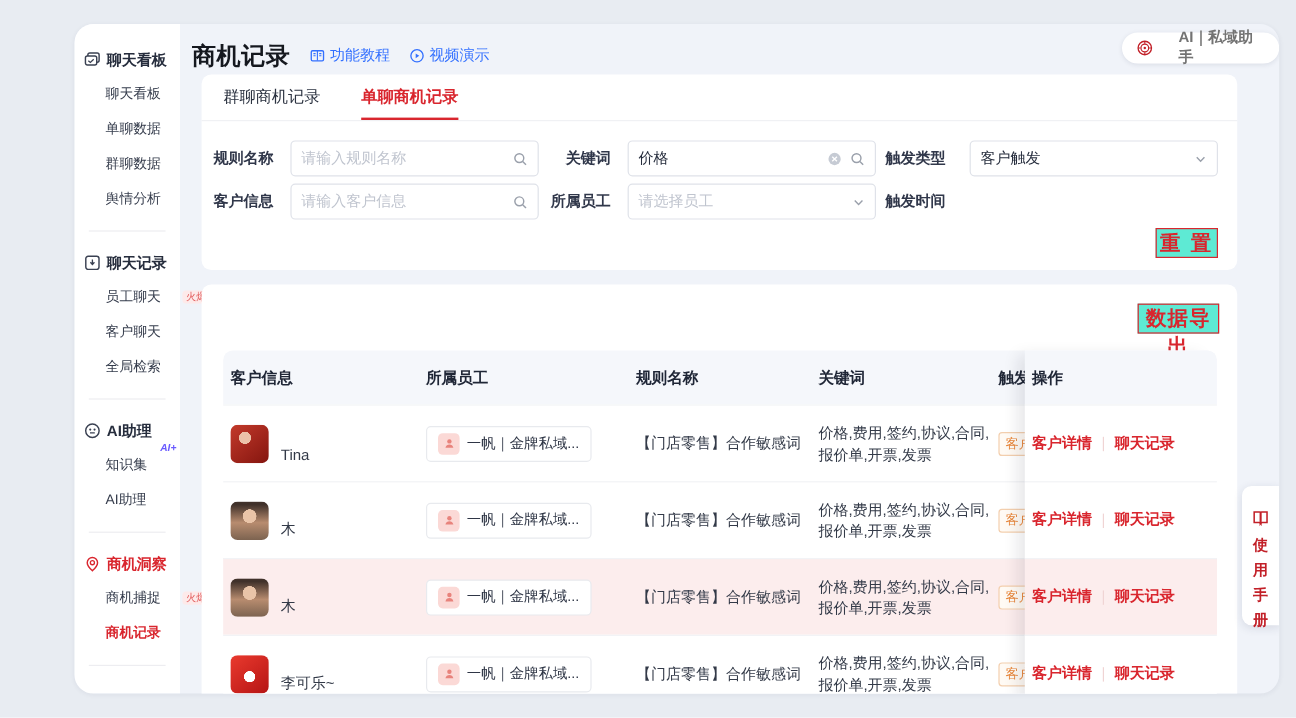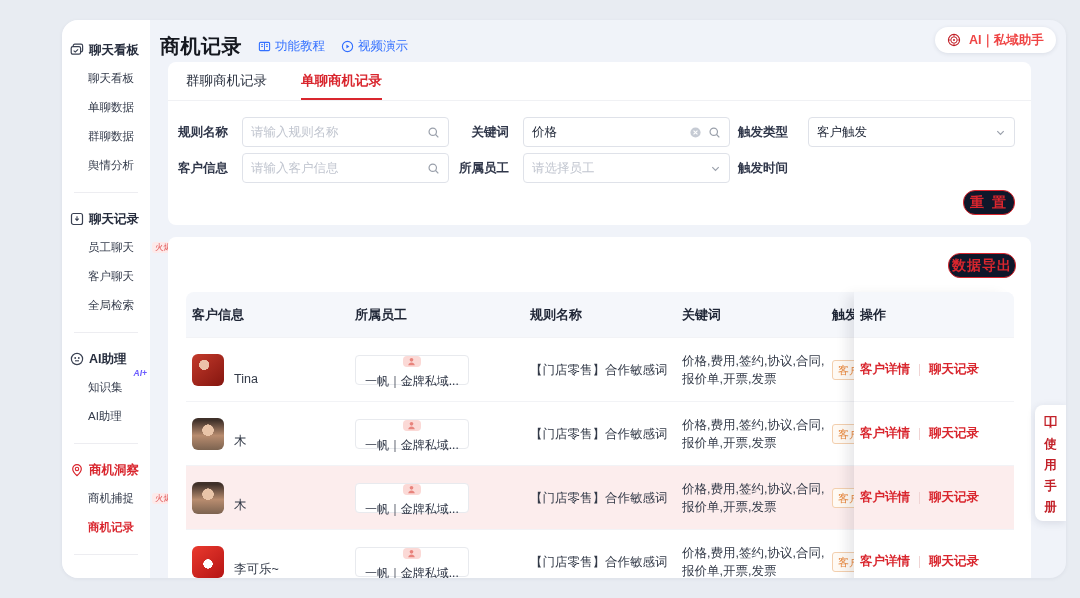--- a/index.html
+++ b/index.html
@@ -37,22 +37,22 @@
   }
   .ai-badge { font-size:8.5px; font-weight:700; font-style:italic; color:#6a5bff; margin-left:2px;margin-top:28px; }
   .sdiv { border-top:1px solid #ededf1; margin:12px 12px 12px 12px; }
   .sicon { width:14px; height:14px; flex:0 0 14px; display:inline-flex; }
   
   .page-header { position:absolute; left:98px; top:8px; height:36px; display:flex; align-items:center; }
   .page-title { font-size:20px; font-weight:800; color:#15181f; letter-spacing:.5px; }
   .hlink { display:inline-flex; align-items:center; gap:4px; margin-left:16px; font-size:12.5px; color:#3370ff; cursor:pointer; }
   .assist-pill {
     position:absolute; left:873px; top:7px; height:26px; padding:0 12px;
-    background:#fff; border-radius:14px; display:flex; align-items:center; gap:8px;
-    font-size:12.5px; font-weight:700; color:#ef4444; cursor:pointer;
+    background:#fff; border-radius:14px; display:flex; align-items:center; gap:21px;
+    font-size:12.5px; font-weight:700; color:#737373; cursor:pointer;
     box-shadow:0 1px 4px rgba(30,40,70,.10);
   }
   
   .card { position:absolute; background:#fff; border-radius:8px; }
   .filter-card { left:106px; top:42px; width:863px; height:163px; }
   .table-card  { left:106px; top:217px; width:863px; height:400px; }
   
   .tabs { display:flex; gap:34px; padding-left:18px; height:39px; border-bottom:1px solid #f0f1f4; }
   .tab { font-size:13.5px; color:#2b3240; line-height:37px; cursor:pointer; border-bottom:2px solid transparent; }
   .tab.active { color:#d9262e; font-weight:700; border-bottom-color:#d9262e; }
@@ -66,22 +66,22 @@
     font-family:"Liberation Sans","DejaVu Sans",sans-serif; background:transparent; }
   .f-box input::placeholder { color:#c0c5cf; }
   .f-value { flex:1; color:#262d3d; }
   .f-ph { color:#c0c5cf; flex:0 0 auto; }
   .f-ph.grow { flex:1; }
   .row1 { top:55px; } .row2 { top:91px; }
   .lc1 { left:0px; } .ic1 { left:74px; }
   .lc2 { left:281px; } .ic2 { left:355px; }
   .lc3 { left:560px; } .ic3 { left:640px; }
   .btn-red-outline {
-    border:1px solid #d9262e; color:#d9262e; background:#0f172a; border-radius:12px;
-    font-size:14px; font-weight:700; cursor:pointer; letter-spacing:2px;
+    border:1px solid #d9262e; color:#d9262e; background:#5eead4; border-radius:0;
+    font-size:17px; font-weight:700; cursor:pointer; letter-spacing:2px;
     font-family:"Liberation Sans","DejaVu Sans",sans-serif;
   }
   .reset-btn { position:absolute; right:16px; top:128px; width:52px; height:25px; }
   .export-btn { position:absolute; right:15px; top:16px; width:68px; height:25px; letter-spacing:1px; }
   
   .t-region { position:absolute; left:18px; top:55px; width:828px; }
   .t-head { position:relative; height:45px; background:#f5f7fb; border-radius:8px 8px 0 0; }
   .t-hcell { position:absolute; top:0; line-height:45px; font-size:13px; font-weight:700; color:#1f2636; white-space:nowrap; }
   .t-row { position:relative; height:64px; border-top:1px solid #f2f3f6; background:#fff; }
   .t-row:first-of-type { border-top:none; }
@@ -89,21 +89,21 @@
   .t-cell { position:absolute; top:50%; transform:translateY(-50%); font-size:12.5px; color:#333a48; white-space:nowrap; }
   .c1 { left:6px; display:flex; align-items:flex-end; gap:10px; }
   .c2 { left:169px; } .c3 { left:344px; } .c4 { left:496px; width:152px; white-space:normal; line-height:18px; }
   .c5 { left:646px; } .h5 { left:646px; }
   .avatar { width:32px; height:32px; border-radius:6px; flex:0 0 32px; }
   .av-tina { background:radial-gradient(circle at 38% 34%,#ecc2a9 17%,rgba(0,0,0,0) 18%),linear-gradient(140deg,#c33a2b,#84150f); }
   .av-mu   { background:radial-gradient(circle at 50% 38%,#e9c4a8 22%,rgba(0,0,0,0) 23%),linear-gradient(180deg,#40312a 8%,#b88c6f 55%,#7c6350 100%); }
   .av-le   { background:radial-gradient(circle at 50% 56%,#ffffff 19%,rgba(0,0,0,0) 20%),linear-gradient(140deg,#ea3a2e,#b51414); }
   .emp-tag {
     display:inline-flex; align-items:center; gap:6px; height:30px; padding:0 9px;
-    border:1px solid #e8eaee; border-radius:4px; background:#fff; font-size:12px; color:#2f3646;flex-direction:column;
+    border:1px solid #e8eaee; border-radius:4px; background:#fff; font-size:12px; color:#2f3646;
   }
   .emp-ic { width:18px; height:18px; border-radius:4px; background:#fbd9d6; display:inline-flex; align-items:center; justify-content:center; }
   .trig-tag {
     display:inline-block; border:1px solid #f3cfae; color:#e8873c; background:#fffaf4;
     font-size:11px; line-height:16px; padding:1px 5px; border-radius:3px; white-space:nowrap;
   }
   
   .act-overlay {
     position:absolute; left:668px; top:0; width:160px;
     box-shadow:-10px 0 12px -4px rgba(15,23,42,.10);
@@ -111,21 +111,21 @@
   .act-head { height:45px; background:#f5f7fb; border-radius:0 8px 0 0; line-height:45px; padding-left:6px; font-size:13px; font-weight:700; color:#1f2636; }
   .act-cell { height:64px; background:#fff; border-top:1px solid #f2f3f6; display:flex; align-items:center; padding-left:6px; }
   .act-cell:first-of-type { border-top:none; }
   .act-cell.highlight { background:#fceded; }
   .act-link { font-size:12.5px; font-weight:700; color:#d9262e; cursor:pointer; white-space:nowrap; }
   .act-sep { width:1px; height:12px; background:#f0d4d4; margin:0 9px; }
   
   .manual-tab {
     position:absolute; left:973px; top:385px; width:31px; height:116px;
     background:#fff; border-radius:8px 0 0 8px; box-shadow:0 2px 8px rgba(30,40,70,.12);
-    display:flex; flex-direction:column; align-items:center; padding-top:9px; gap:5px; cursor:pointer;
+    display:flex; flex-direction:column; align-items:center; padding-top:19px; gap:5px; cursor:pointer;
   }
   .manual-txt { width:13px; font-size:12.5px; font-weight:700; color:#c22028; line-height:21px; word-break:break-all; text-align:center; }
 </style>
 </head>
 <body>
 
 <div class="window">
 
   <aside class="sidebar">
     <div class="sec-h">

